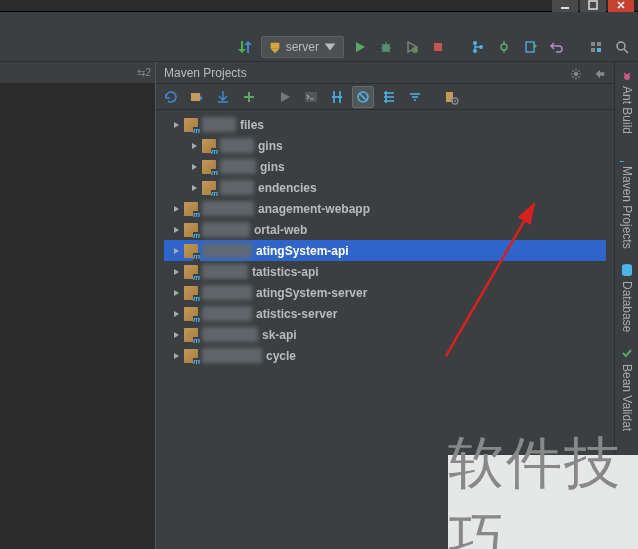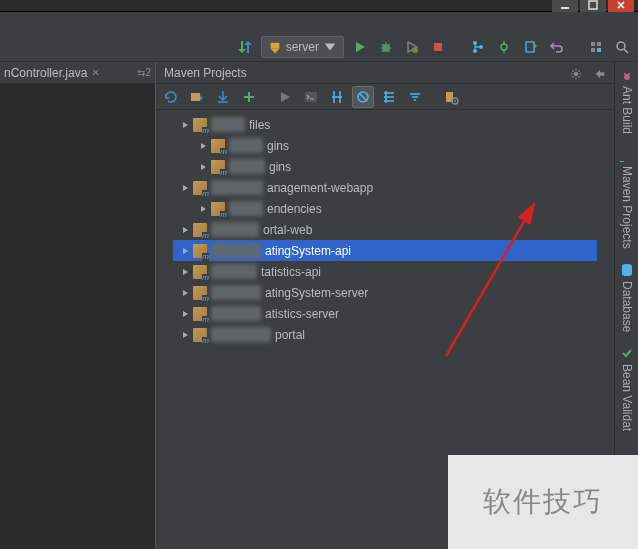--- a/index.html
+++ b/index.html
@@ -28,38 +28,38 @@
 .tab-close { color: #888; font-size: 10px; cursor: pointer; }
 .ed-right { margin-left: auto; padding: 0 4px; color: #888; font-size: 10px; }
 
 .maven-panel { flex: 1; background: #3c3f41; position: relative; }
 .panel-header { height: 22px; background: #3c3f41; color: #bbb; display: flex; align-items: center; padding: 0 8px; border-bottom: 1px solid #2d2f30; position: relative; }
 .panel-header .hdr-actions { position: absolute; right: 4px; top: 2px; display: flex; gap: 4px; }
 .panel-toolbar { height: 26px; background: #3c3f41; display: flex; align-items: center; padding: 0 4px; gap: 4px; border-bottom: 1px solid #2d2f30; }
 .panel-toolbar .pt-btn { width: 22px; height: 22px; display: flex; align-items: center; justify-content: center; cursor: pointer; border-radius: 2px; }
 .panel-toolbar .pt-btn.selected { background: #515658; border: 1px solid #6a6a6a; }
 
-.tree { padding: 4px 17px; overflow: auto; height: calc(100% - 48px); }
+.tree { padding: 4px 8px; overflow: auto; height: calc(100% - 48px); font-weight: bold; }
 .tree-row { height: 21px; display: flex; align-items: center; padding-left: 4px; color: #bbb; gap: 2px; cursor: pointer; }
 .tree-row.selected { background: #2f65ca; color: #fff; }
 .tree-row .indent { display: inline-block; }
 .tree-arrow { width: 12px; height: 12px; display: flex; align-items: center; justify-content: center; }
 .tree-arrow svg { display: block; }
 .maven-ico { width: 14px; height: 14px; background: linear-gradient(135deg,#c29a5a,#a77b3b); border-radius: 1px; position: relative; margin-right: 2px; }
 .maven-ico::after { content: "m"; position: absolute; bottom: -3px; right: -2px; font-size: 8px; color: #4fb3e8; background: #3c3f41; line-height: 8px; font-style: italic; }
 .redact { display: inline-block; height: 15px; background: rgba(99,105,110,0.92); border-radius: 2px; filter: blur(2px); margin-right: 2px; }
 .label { white-space: nowrap; }
 
 .right-rail { width: 24px; background: #3c3f41; border-left: 1px solid #2d2f30; display: flex; flex-direction: column; align-items: center; padding-top: 6px; gap: 14px; }
 .rail-item { writing-mode: vertical-rl; color: #aaa; font-size: 11px; display: flex; align-items: center; gap: 4px; cursor: pointer; }
 .rail-ico { width: 14px; height: 14px; display: flex; align-items: center; justify-content: center; }
 
 .arrow-annot { position: absolute; left: 260px; top: 136px; pointer-events: none; z-index: 10; }
 
-.watermark { position: absolute; right: 0; bottom: 0; width: 190px; height: 94px; background: rgba(245,245,245,0.92); color: #888; font-size: 28px; display: flex; align-items: center; justify-content: center; letter-spacing: 2px; z-index: 20; font-family: "Microsoft YaHei", sans-serif; }
+.watermark { position: absolute; right: 0; bottom: 0; width: 190px; height: 94px; background: rgba(245,245,245,0.92); color: #888; font-size: 56px; display: flex; align-items: center; justify-content: center; letter-spacing: 2px; z-index: 20; font-family: "Microsoft YaHei", sans-serif; }
 </style>
 </head>
 <body>
 
 <div class="titlebar">
   <div class="window-btns">
     <div class="wbtn min">
       <svg width="10" height="10" viewBox="0 0 10 10">
           <rect x="1" y="7" width="8" height="2" fill="#ddd"></rect>
         </svg>
@@ -157,24 +157,20 @@
     <svg width="14" height="14" viewBox="0 0 14 14">
         <circle cx="6" cy="6" r="4" fill="none" stroke="#aaa" stroke-width="1.5"></circle>
         <path d="M9 9 L13 13" stroke="#aaa" stroke-width="1.5"></path>
       </svg>
   </div>
 </div>
 
 <div class="body-area">
   <div class="editor-pane">
     <div class="editor-tabs">
-      <div class="editor-tab">
-        <span>nController.java</span>
-        <span class="tab-close">✕</span>
-      </div>
       <div class="ed-right">⇆2</div>
     </div>
   </div>
 
   <div class="maven-panel">
     <div class="panel-header">
       <span>Maven Projects</span>
       <div class="hdr-actions">
         <div class="tb-btn">
           <svg width="12" height="12" viewBox="0 0 14 14">
@@ -286,42 +282,42 @@
           <span class="tree-arrow">
             <svg width="10" height="10" viewBox="0 0 10 10">
               <path d="M3 2 L8 5 L3 8 Z" fill="#aaa"></path>
             </svg>
           </span>
           <span class="maven-ico"></span>
           <span class="redact" style="width: 36px;"></span>
           <span class="label">gins</span>
         </div>
         <div class="tree-row">
+          <span class="indent" style="width: 18px;"></span>
+          <span class="tree-arrow">
+            <svg width="10" height="10" viewBox="0 0 10 10">
+              <path d="M3 2 L8 5 L3 8 Z" fill="#aaa"></path>
+            </svg>
+          </span>
+          <span class="maven-ico"></span>
+          <span class="redact" style="width: 34px;"></span>
+          <span class="label">endencies</span>
+        </div>
+        <div class="tree-row">
           <span class="indent" style="width: 0px;"></span>
           <span class="tree-arrow">
             <svg width="10" height="10" viewBox="0 0 10 10">
               <path d="M3 2 L8 5 L3 8 Z" fill="#aaa"></path>
             </svg>
           </span>
           <span class="maven-ico"></span>
           <span class="redact" style="width: 52px;"></span>
           <span class="label">anagement-webapp</span>
         </div>
         <div class="tree-row">
-          <span class="indent" style="width: 18px;"></span>
-          <span class="tree-arrow">
-            <svg width="10" height="10" viewBox="0 0 10 10">
-              <path d="M3 2 L8 5 L3 8 Z" fill="#aaa"></path>
-            </svg>
-          </span>
-          <span class="maven-ico"></span>
-          <span class="redact" style="width: 34px;"></span>
-          <span class="label">endencies</span>
-        </div>
-        <div class="tree-row">
           <span class="indent" style="width: 0px;"></span>
           <span class="tree-arrow">
             <svg width="10" height="10" viewBox="0 0 10 10">
               <path d="M3 2 L8 5 L3 8 Z" fill="#aaa"></path>
             </svg>
           </span>
           <span class="maven-ico"></span>
           <span class="redact" style="width: 48px;"></span>
           <span class="label">ortal-web</span>
         </div>
@@ -370,22 +366,33 @@
           <span class="label">atistics-server</span>
         </div>
         <div class="tree-row">
           <span class="indent" style="width: 0px;"></span>
           <span class="tree-arrow">
             <svg width="10" height="10" viewBox="0 0 10 10">
               <path d="M3 2 L8 5 L3 8 Z" fill="#aaa"></path>
             </svg>
           </span>
           <span class="maven-ico"></span>
+          <span class="redact" style="width: 56px;"></span>
+          <span class="label">sk-api</span>
+        </div>
+        <div class="tree-row">
+          <span class="indent" style="width: 0px;"></span>
+          <span class="tree-arrow">
+            <svg width="10" height="10" viewBox="0 0 10 10">
+              <path d="M3 2 L8 5 L3 8 Z" fill="#aaa"></path>
+            </svg>
+          </span>
+          <span class="maven-ico"></span>
           <span class="redact" style="width: 60px;"></span>
-          <span class="label">portal</span>
+          <span class="label">cycle</span>
         </div>
       </div>
 
     <svg class="arrow-annot" width="140" height="170" viewBox="0 0 140 170">
       <defs>
           <marker id="ah" markerWidth="10" markerHeight="10" refX="8" refY="3" orient="auto">
             <path d="M0 0 L9 3 L0 6 Z" fill="#d82020"></path>
           </marker>
         </defs>
       <line x1="30" y1="158" x2="118" y2="6" stroke="#d82020" stroke-width="2.5" marker-end="url(#ah)"></line>

